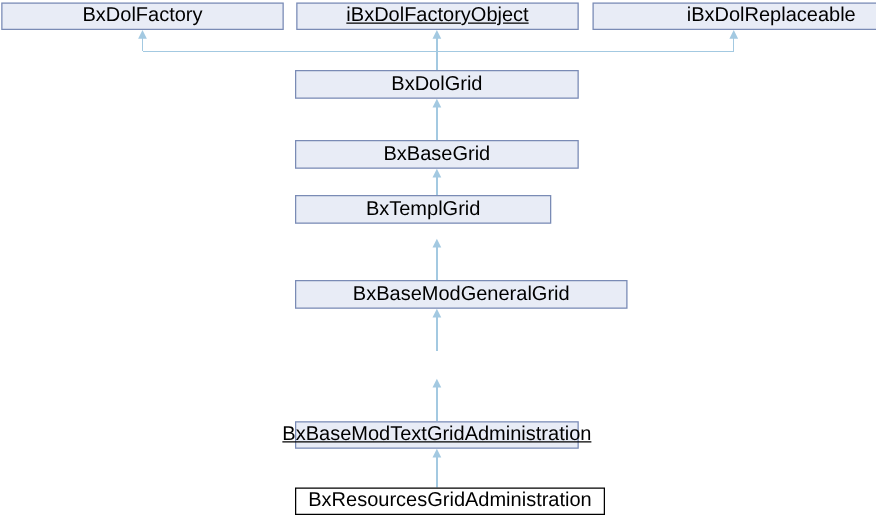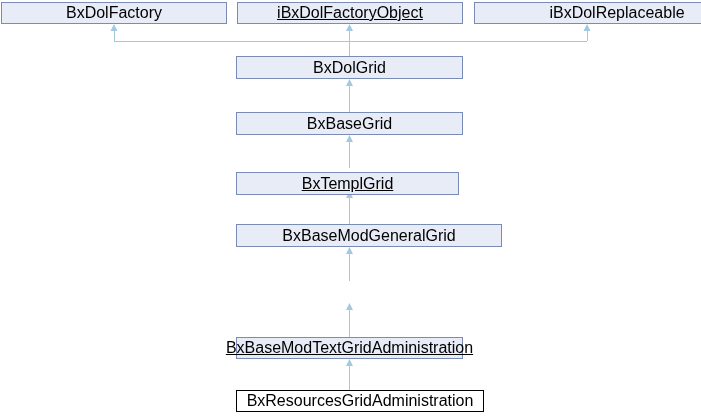--- a/index.html
+++ b/index.html
@@ -68,17 +68,17 @@
       <polygon points="349.5,303 346,310 353,310" fill="#A3C9E1"></polygon>
       <line x1="349.5" y1="393" x2="349.5" y2="364" stroke="#A3C9E1" stroke-width="1" shape-rendering="crispEdges"></line>
       <polygon points="349.5,359 346,366 353,366" fill="#A3C9E1"></polygon>
     </svg>
 
 <div class="node" style="left: 1px; top: 2px; width: 226px; height: 22px;">BxDolFactory</div>
     <div class="node" style="left: 237px; top: 2px; width: 226px; height: 22px; text-decoration: underline;">iBxDolFactoryObject</div>
     <div class="node" style="left: 474px; top: 2px; width: 266px; height: 22px; padding-left: 20px;">iBxDolReplaceable</div>
     <div class="node" style="left: 236px; top: 56px; width: 227px; height: 23px;">BxDolGrid</div>
     <div class="node" style="left: 236px; top: 112px; width: 227px; height: 23px;">BxBaseGrid</div>
-    <div class="node" style="left: 236px; top: 172px; width: 223px; height: 23px; text-decoration: underline;">BxTemplGrid</div>
+    <div class="node" style="left: 236px; top: 156px; width: 205px; height: 23px;">BxTemplGrid</div>
     <div class="node" style="left: 236px; top: 224px; width: 266px; height: 23px;">BxBaseModGeneralGrid</div>
     <div class="node" style="left: 236px; top: 337px; width: 227px; height: 22px; text-decoration: underline;">BxBaseModTextGridAdministration</div>
     <div class="node highlight" style="left: 236px; top: 390px; width: 248px; height: 22px;">BxResourcesGridAdministration</div>
   </div>
 
 </body></html>

